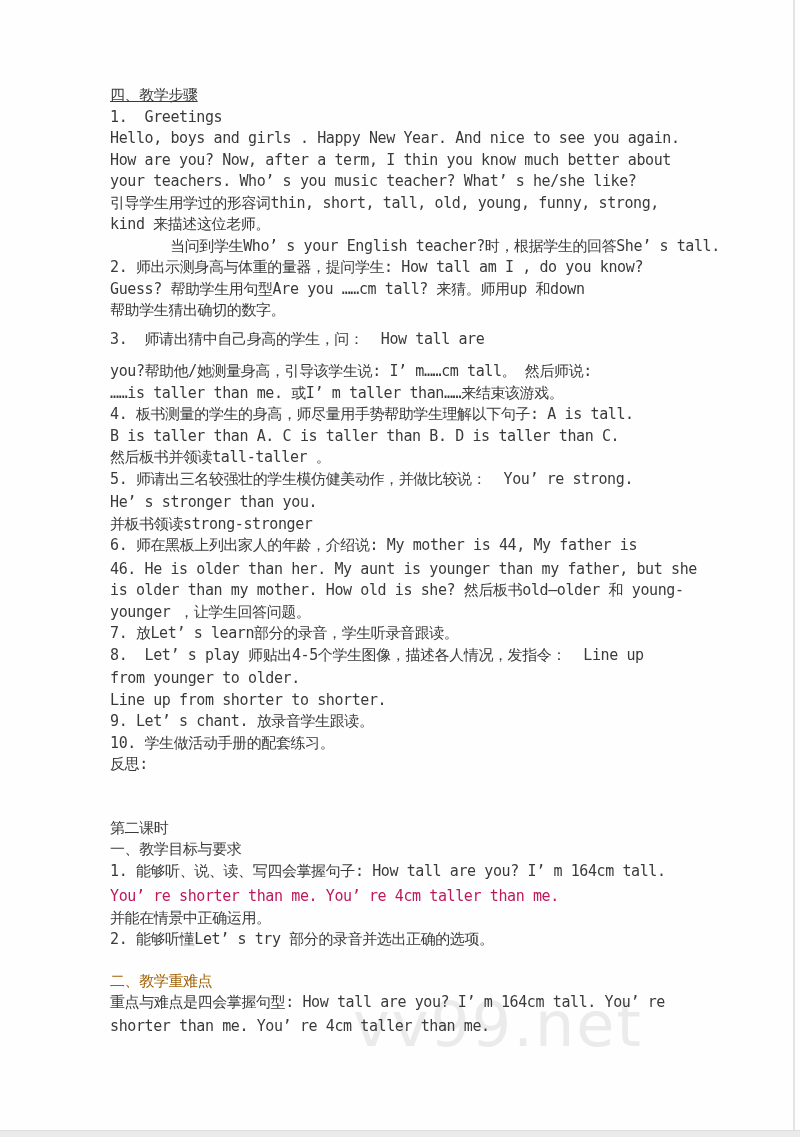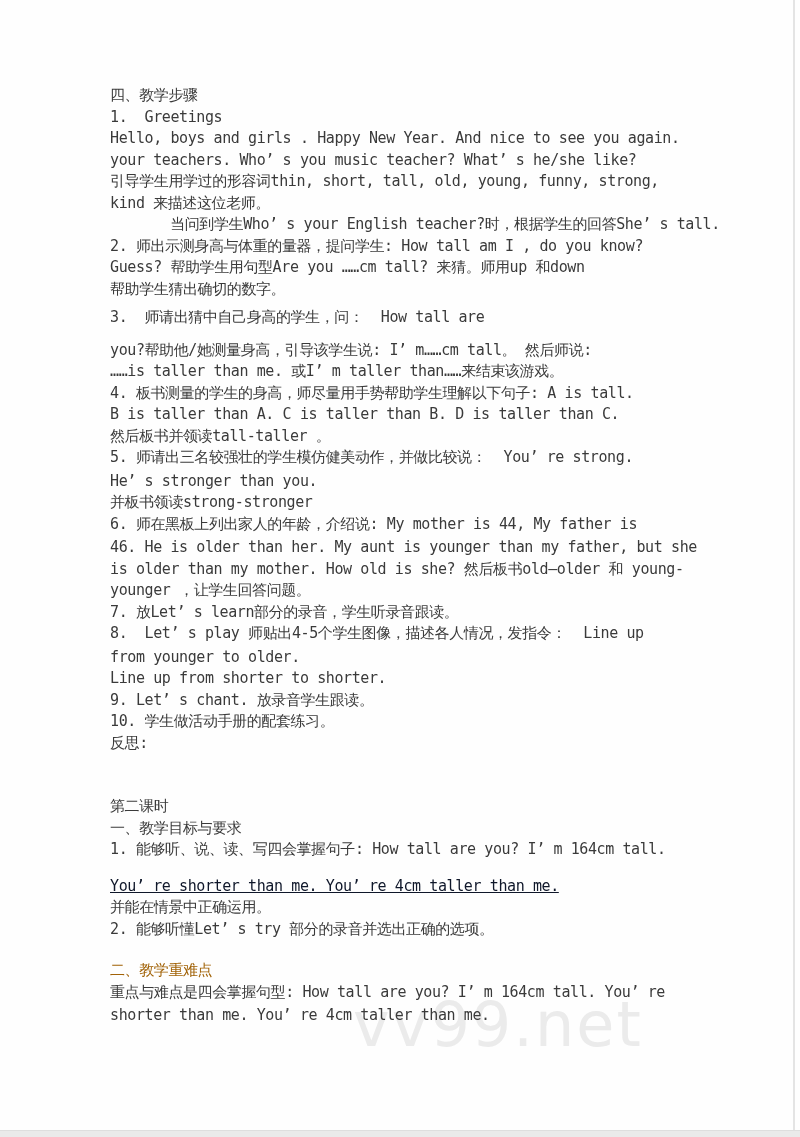--- a/index.html
+++ b/index.html
@@ -60,23 +60,24 @@
     z-index: 4;
   }
 </style>
 </head>
 <body>
 
 <div class="page" style="background: rgb(254, 254, 254);">
   <div class="watermark" style="color: rgb(235, 235, 235);">vv99.net</div>
 
   <div class="content">
-      <div class="line" style="color: rgb(58, 58, 58);">四、教学步骤</div>
+      <div class="line" style="color: rgb(58, 58, 58); text-decoration: underline;">四、教学步骤</div>
       <div class="line" style="color: rgb(58, 58, 58);">1.  Greetings</div>
       <div class="line" style="color: rgb(58, 58, 58);">Hello, boys and girls . Happy New Year. And nice to see you again.</div>
+      <div class="line" style="color: rgb(58, 58, 58);">How are you? Now, after a term, I thin you know much better about</div>
       <div class="line" style="color: rgb(58, 58, 58);">your teachers. Who’ s you music teacher? What’ s he/she like?</div>
       <div class="line" style="color: rgb(58, 58, 58);">引导学生用学过的形容词thin, short, tall, old, young, funny, strong,</div>
       <div class="line" style="color: rgb(58, 58, 58);">kind 来描述这位老师。</div>
       <div class="line" style="color: rgb(58, 58, 58); text-align: center;">当问到学生Who’ s your English teacher?时，根据学生的回答She’ s tall.</div>
       <div class="line" style="color: rgb(58, 58, 58);">2. 师出示测身高与体重的量器，提问学生: How tall am I , do you know?</div>
       <div class="line" style="color: rgb(58, 58, 58);">Guess? 帮助学生用句型Are you ……cm tall? 来猜。师用up 和down</div>
       <div class="line" style="color: rgb(58, 58, 58);">帮助学生猜出确切的数字。</div>
       <div class="line" style="margin-top: 7px; color: rgb(58, 58, 58);">3.  师请出猜中自己身高的学生，问：  How tall are</div>
       <div class="line" style="margin-top: 11px; color: rgb(58, 58, 58);">you?帮助他/她测量身高，引导该学生说: I’ m……cm tall。 然后师说:</div>
       <div class="line" style="color: rgb(58, 58, 58);">……is taller than me. 或I’ m taller than……来结束该游戏。</div>
@@ -93,21 +94,21 @@
       <div class="line" style="color: rgb(58, 58, 58);">7. 放Let’ s learn部分的录音，学生听录音跟读。</div>
       <div class="line" style="color: rgb(58, 58, 58);">8.  Let’ s play 师贴出4-5个学生图像，描述各人情况，发指令：  Line up</div>
       <div class="line" style="margin-top: 2px; color: rgb(58, 58, 58);">from younger to older.</div>
       <div class="line" style="color: rgb(58, 58, 58);">Line up from shorter to shorter.</div>
       <div class="line" style="color: rgb(58, 58, 58);">9. Let’ s chant. 放录音学生跟读。</div>
       <div class="line" style="color: rgb(58, 58, 58);">10. 学生做活动手册的配套练习。</div>
       <div class="line" style="color: rgb(58, 58, 58);">反思:</div>
       <div class="line" style="margin-top: 42px; color: rgb(58, 58, 58);">第二课时</div>
       <div class="line" style="color: rgb(58, 58, 58);">一、教学目标与要求</div>
       <div class="line" style="color: rgb(58, 58, 58);">1. 能够听、说、读、写四会掌握句子: How tall are you? I’ m 164cm tall.</div>
-      <div class="line" style="margin-top: 15px; color: #0f172a; text-decoration: underline;">You’ re shorter than me. You’ re 4cm taller than me.</div>
+      <div class="line" style="margin-top: 4px; color: #be185d;">You’ re shorter than me. You’ re 4cm taller than me.</div>
       <div class="line" style="color: rgb(58, 58, 58);">并能在情景中正确运用。</div>
       <div class="line" style="color: rgb(58, 58, 58);">2. 能够听懂Let’ s try 部分的录音并选出正确的选项。</div>
       <div class="line" style="margin-top: 20px; color: #a16207;">二、教学重难点</div>
       <div class="line" style="color: rgb(58, 58, 58);">重点与难点是四会掌握句型: How tall are you? I’ m 164cm tall. You’ re</div>
       <div class="line" style="margin-top: 2px; color: rgb(58, 58, 58);">shorter than me. You’ re 4cm taller than me.</div>
     </div>
 
   <div class="right-edge-line" style="background: rgb(228, 228, 228);"></div>
   <div class="bottom-band" style="background: rgb(234, 234, 234);"></div>
 </div>

